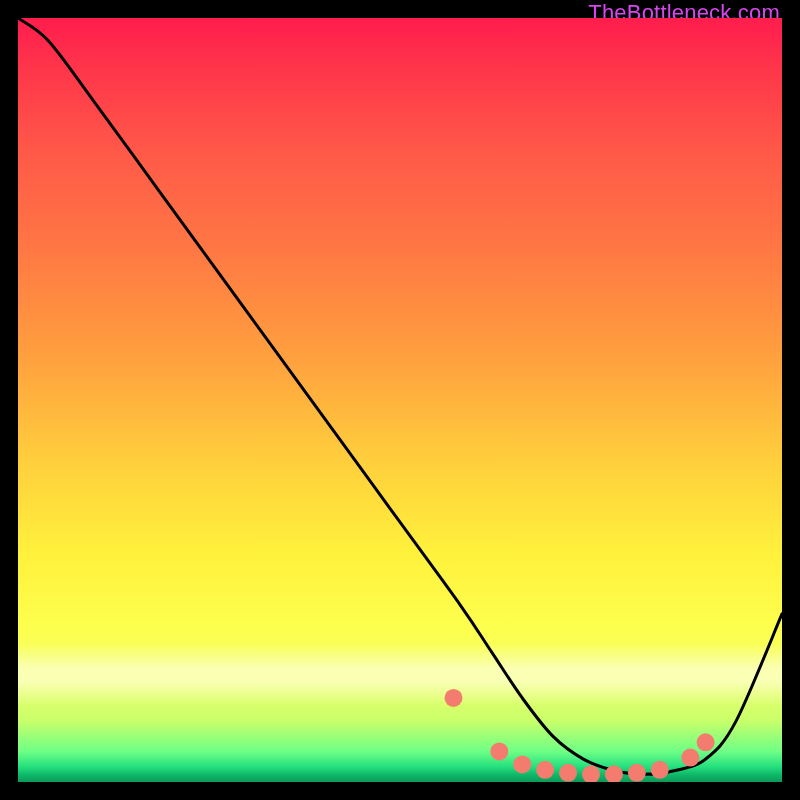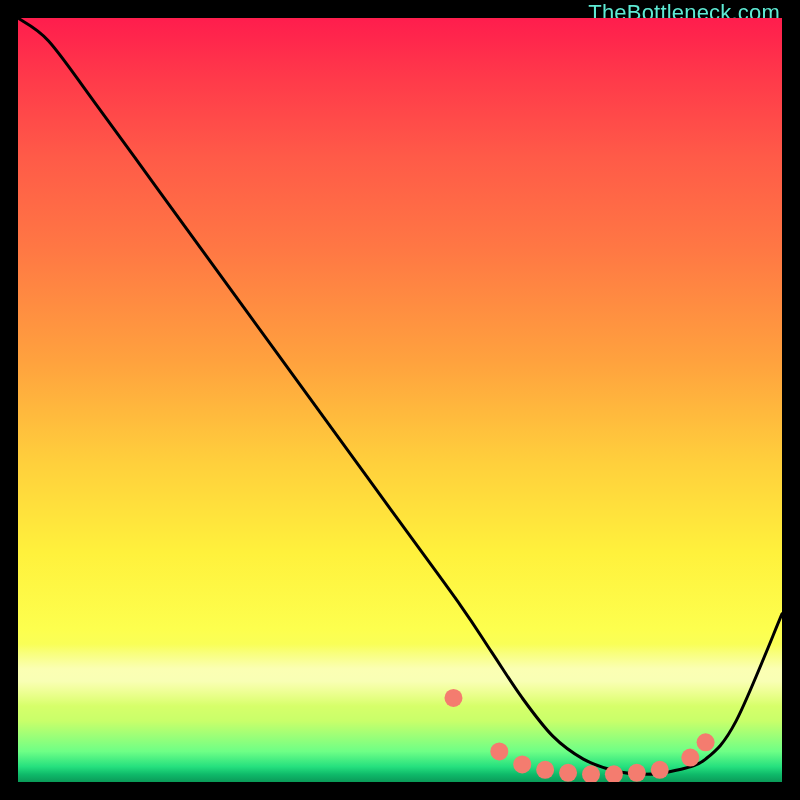--- a/index.html
+++ b/index.html
@@ -71,21 +71,21 @@
     left: 0;
     top: 0;
     width: 100%;
     height: 100%;
     overflow: visible;
   }
   .watermark {
     position: absolute;
     top: 0px;
     right: 20px;
-    color: #5eead4;
+    color: #d946ef;
     font-size: 22px;
     font-weight: 500;
     letter-spacing: 0.2px;
     user-select: none;
   }
 </style>
 </head>
 <body>
 
 <div class="frame">

